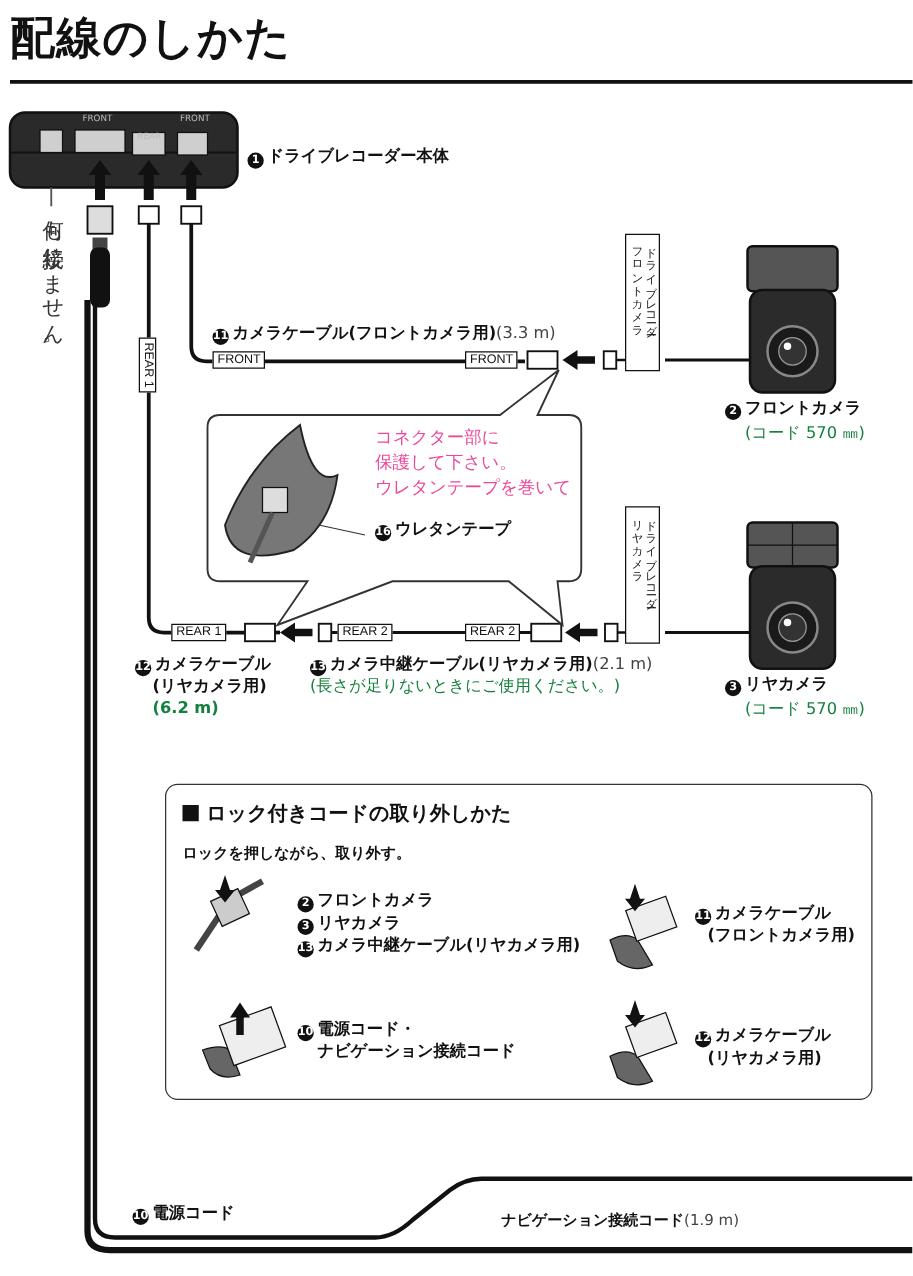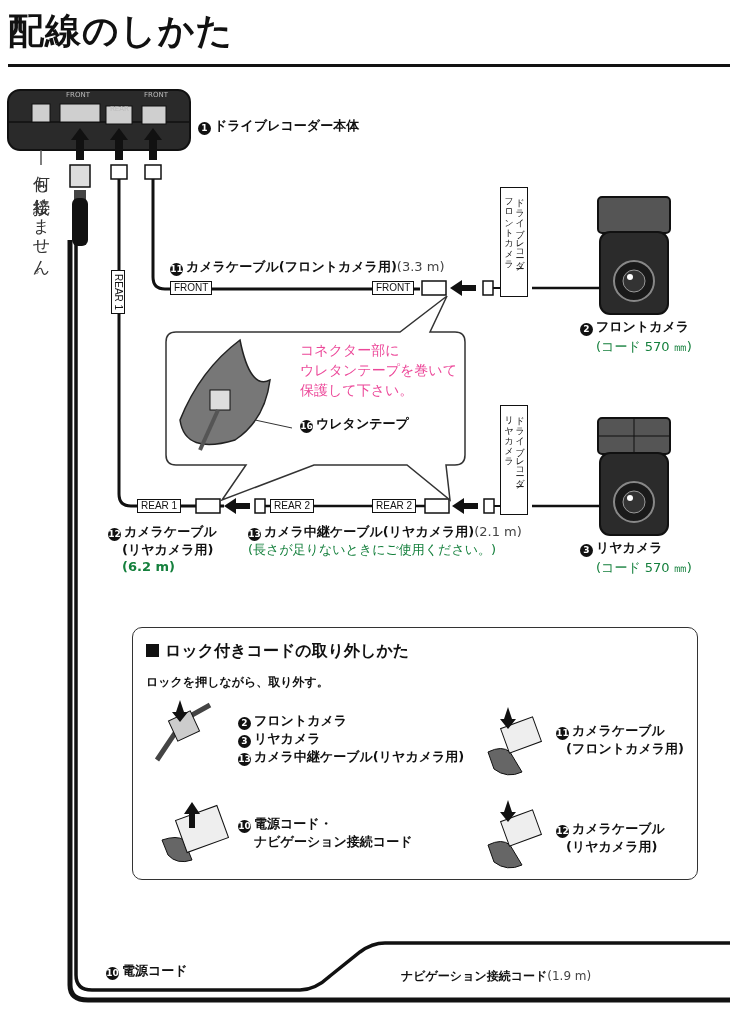--- a/index.html
+++ b/index.html
@@ -154,22 +154,22 @@
 
 <div class="abs lbl" style="left:580px;top:318px;">
   <span class="num">2</span><span>フロントカメラ</span>
 </div>
 <div class="abs sub" style="left:596px;top:338px;">(コード 570 ㎜)</div>
 
 <div class="tag vtag" style="left:111px;top:270px;">REAR 1</div>
 
 <div id="bubble-text" class="abs">
   <div>コネクター部に</div>
+  <div>保護して下さい。</div>
   <div>ウレタンテープを巻いて</div>
-  <div>保護して下さい。</div>
 </div>
 <div class="abs lbl" style="left:300px;top:415px;">
   <span class="num">16</span><span>ウレタンテープ</span>
 </div>
 
 <div class="tag" style="left:137px;top:499px;">REAR 1</div>
 <div class="tag" style="left:270px;top:499px;">REAR 2</div>
 <div class="tag" style="left:372px;top:499px;">REAR 2</div>
 
 <div class="vlabel" style="left:500px;top:405px;height:100px;">

